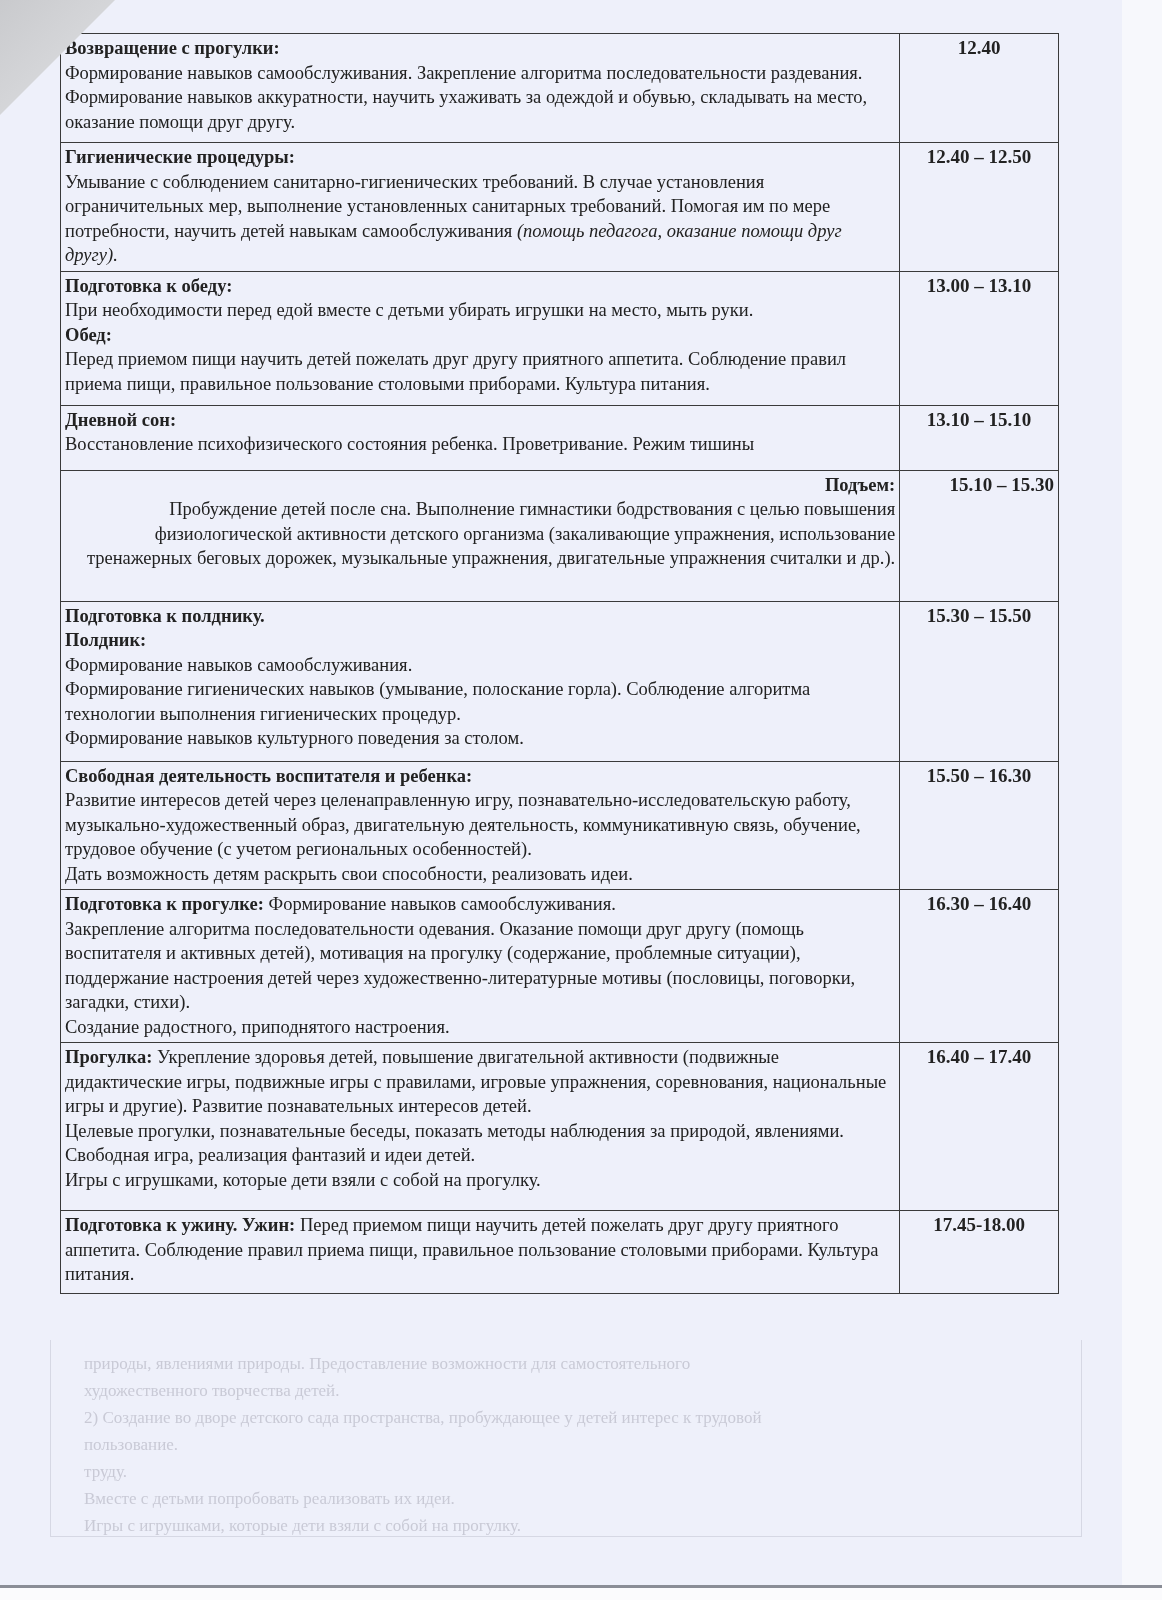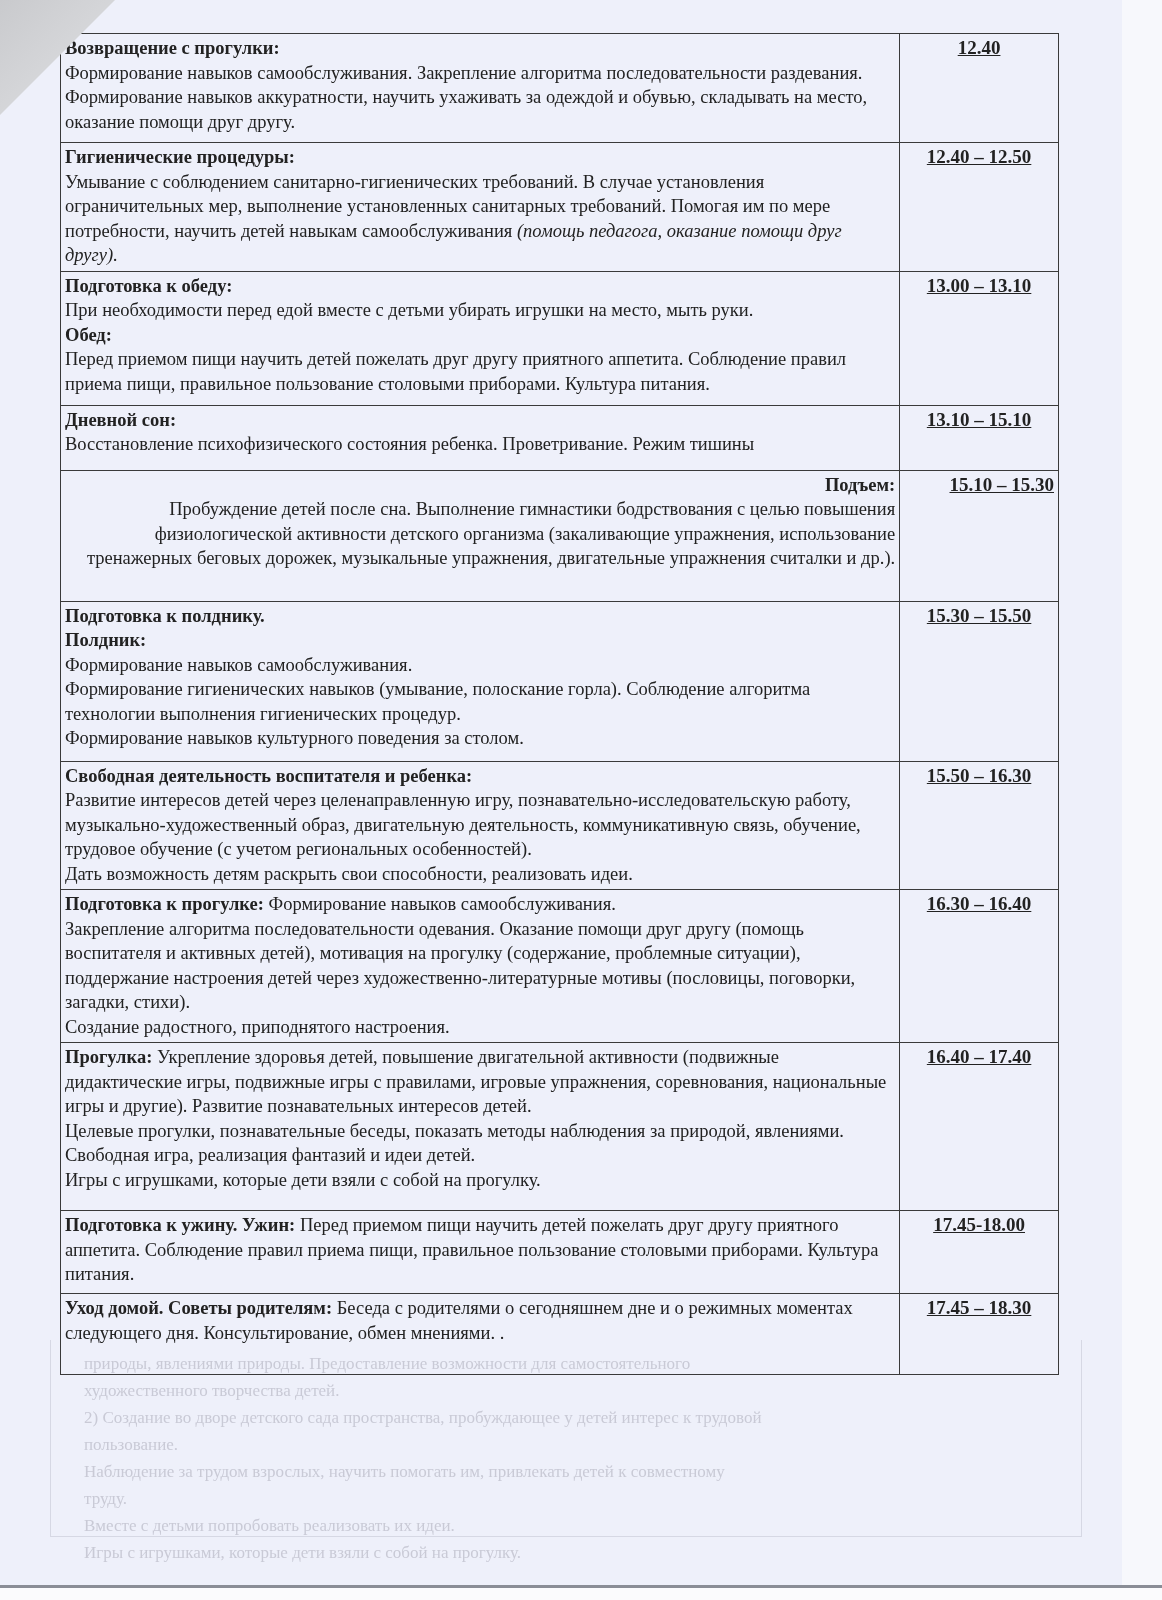--- a/index.html
+++ b/index.html
@@ -39,21 +39,21 @@
       position: absolute; left: 60px; top: 33px;
       width: 999px;
       border-collapse: collapse; z-index: 2;
       font-size: 18.5px; line-height: 24.5px;
     }
     table.schedule td {
       border: 1.5px solid #3a3a3a; vertical-align: top; padding: 2px 4px 3px 4px;
     }
     td.activity { width: 838px; }
     td.time {
-      width: 151px; text-align: center; font-weight: bold; font-size: 19px; padding-top: 2px; text-decoration: underline;
+      width: 151px; text-align: center; font-weight: bold; font-size: 19px; padding-top: 2px;
     }
     .h { font-weight: bold; }
     .it { font-style: italic; }
     .line { display: block; }
     tr.r1 td { height: 103px; }
     tr.r2 td { height: 111px; }
     tr.r3 td { height: 128px; margin-left: 8px; }
     tr.r4 td { height: 59px; }
     tr.r5 td { height: 125px; text-align: right; }
     tr.r6 td { height: 154px; }
@@ -68,21 +68,20 @@
 
 <div class="right-strip"></div>
 <div class="fold"></div>
 
 <div class="ghost-box"></div>
 <div class="ghost">
   <span class="line">природы, явлениями природы. Предоставление возможности для самостоятельного</span>
   <span class="line">художественного творчества детей.</span>
   <span class="line">2) Создание во дворе детского сада пространства, пробуждающее у детей интерес к трудовой</span>
   <span class="line">пользование.</span>
-  <span class="line">Наблюдение за трудом взрослых, научить помогать им, привлекать детей к совместному</span>
   <span class="line">труду.</span>
   <span class="line">Вместе с детьми попробовать реализовать их идеи.</span>
   <span class="line">Игры с игрушками, которые дети взяли с собой на прогулку.</span>
 </div>
 
 <table class="schedule">
   <tbody>
     <tr class="r1">
       <td class="activity">
         <span class="h line">Возвращение с прогулки:</span>
@@ -155,23 +154,17 @@
         <span class="line"> Игры с игрушками, которые дети взяли с собой на прогулку.</span>
       </td>
       <td class="time">16.40 – 17.40</td>
     </tr>
     <tr class="r10">
       <td class="activity">
         <span class="h">Подготовка к ужину. Ужин:</span><span> Перед приемом пищи научить детей пожелать друг другу приятного аппетита. Соблюдение правил приема пищи, правильное пользование столовыми приборами. Культура питания.</span>
       </td>
       <td class="time">17.45-18.00</td>
     </tr>
-    <tr class="r11">
-      <td class="activity">
-        <span class="h">Уход домой. Советы родителям:</span><span> Беседа с родителями о сегодняшнем дне и о режимных моментах следующего дня. Консультирование, обмен мнениями.     .</span>
-      </td>
-      <td class="time">17.45 – 18.30</td>
-    </tr>
   </tbody>
 </table>
 
 <div class="bottom-edge"></div>
 <div class="bottom-white"></div>
 
 </body></html>

